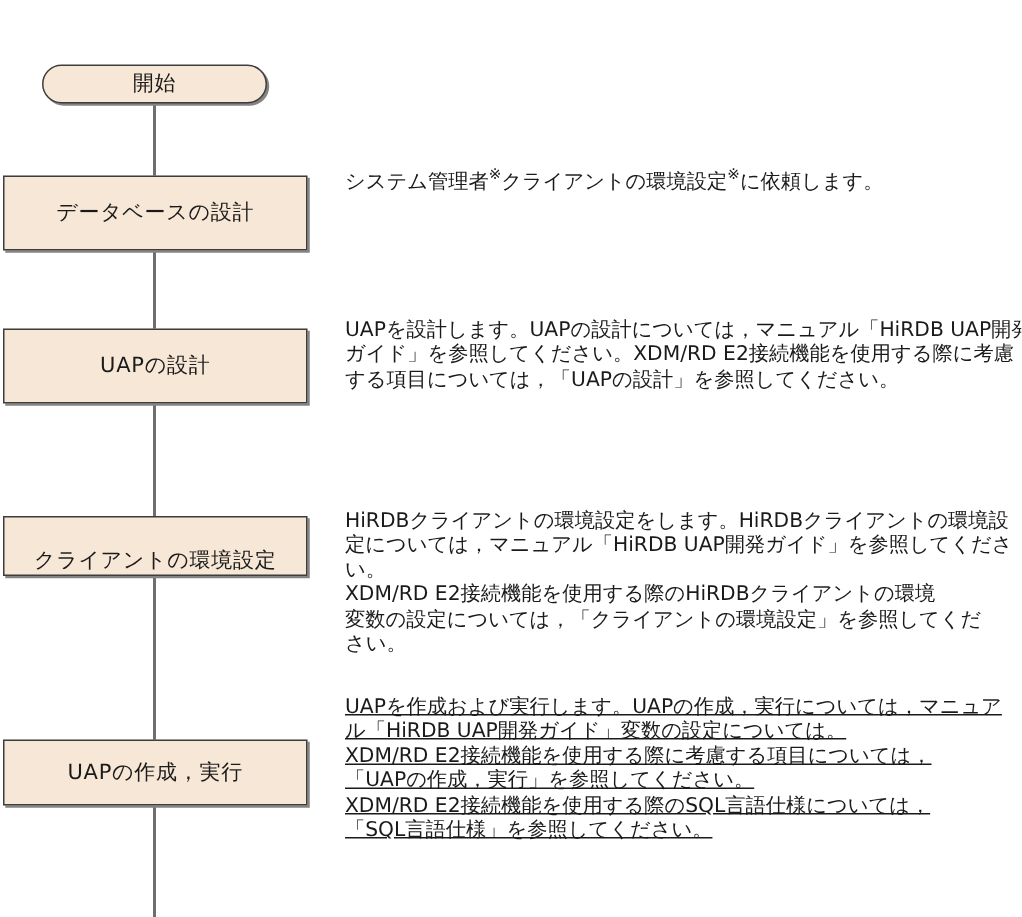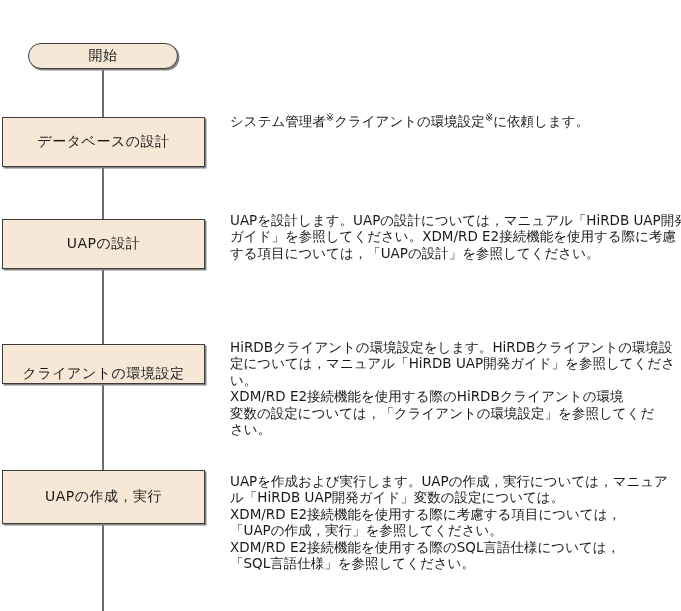--- a/index.html
+++ b/index.html
@@ -41,34 +41,34 @@
   }
   .terminal {
     border-radius: 14px;
   }
   .t-start { left: 28px; top: 4px;   width: 150px; height: 26px; }
   .t-end   { left: 28px; top: 581px; width: 150px; height: 36px; }
   .process { left: 2px; width: 203px; }
   .p1 { top: 78px;  height: 50px; }
   .p2 { top: 180px; height: 50px; }
   .p3 { top: 305px; height: 40px; align-items: flex-end; }
-  .p4 { top: 431px; height: 54px; align-items: center; }
+  .p4 { top: 454px; height: 44px; align-items: center; }
   .ann {
     position: absolute;
     left: 230px;
     width: 450px;
     font-size: 13.5px;
     line-height: 16.4px;
     z-index: 1;
   }
   .ann .ln { white-space: nowrap; }
   .a1 { top: 74px; }
   .a2 { top: 173px; }
   .a3 { top: 300px; }
-  .a4 { top: 434px; }
+  .a4 { top: 424px; text-decoration: underline; }
   sup {
     font-size: 10px;
     line-height: 0;
   }
 </style>
 </head>
 <body>
 
 <div class="canvas">
 

